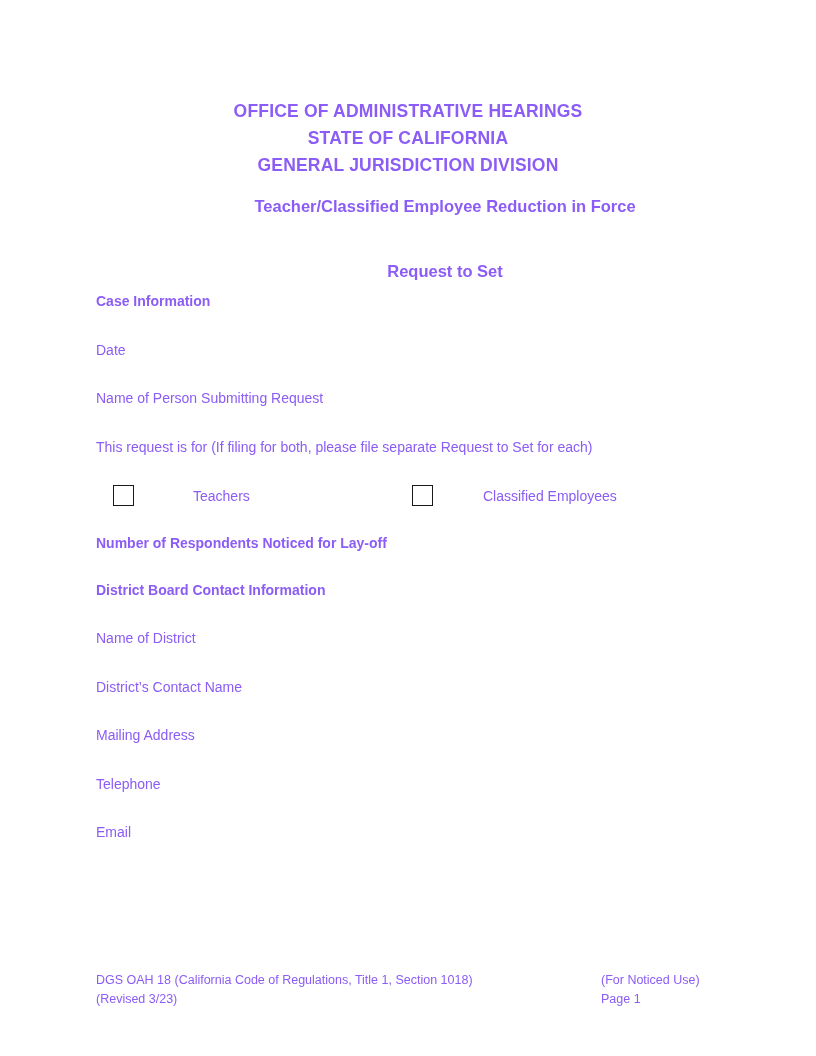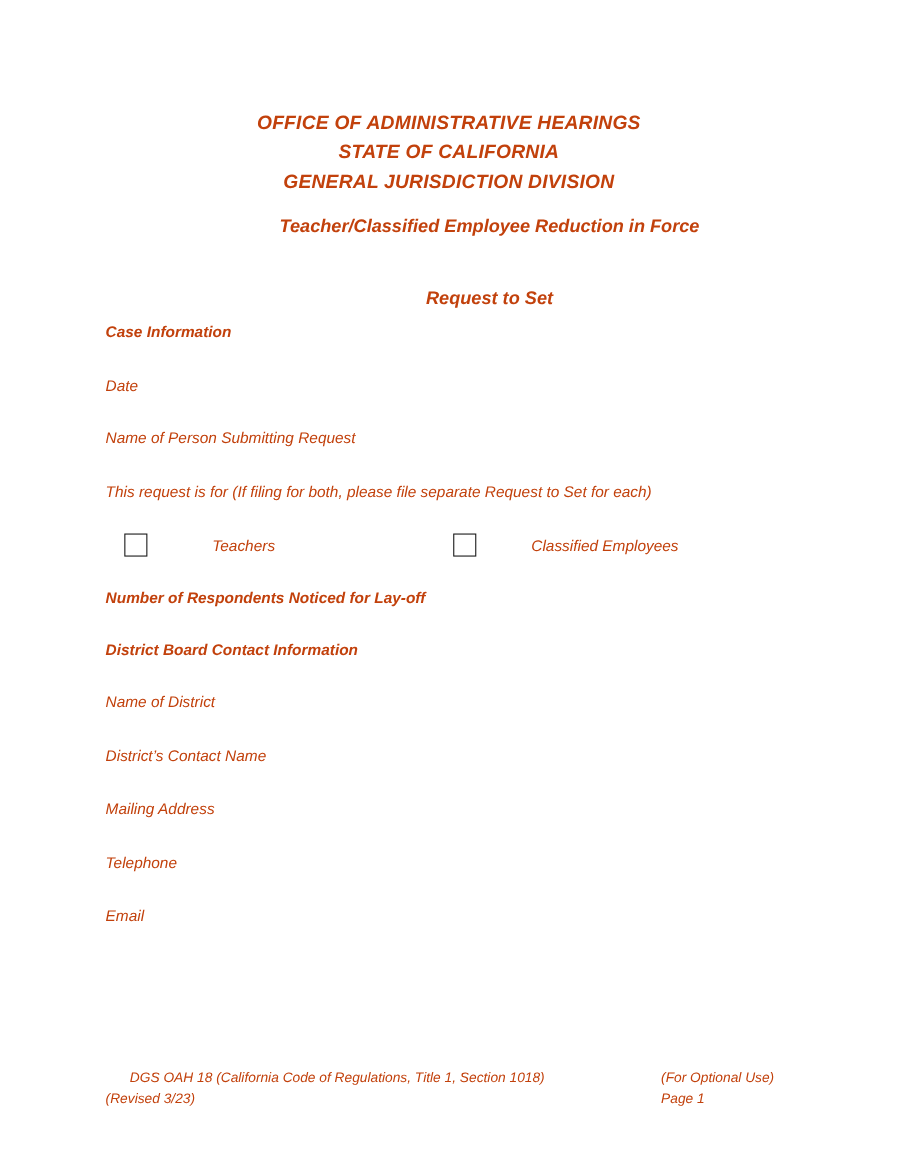--- a/index.html
+++ b/index.html
@@ -5,24 +5,23 @@
   html, body {
     margin: 0;
     padding: 0;
     background: #ffffff;
   }
   .page {
     position: relative;
     width: 816px;
     height: 1056px;
     background: #ffffff;
-    color: #c2410c;
+    color: #8b5cf6;
     font-family: "Liberation Sans", sans-serif;
     overflow: hidden;
-    font-style: italic;
   }
   .abs { position: absolute; }
   .center { left: 0; width: 816px; text-align: center; }
   .hdr-line {
     font-size: 17.5px;
     font-weight: 700;
     line-height: 27px;
     letter-spacing: 0.2px;
   }
   .doc-title {
@@ -88,18 +87,18 @@
   <div class="abs body-line" style="top: 629px;">Name of District</div>
 
   <div class="abs body-line" style="top: 678px;">District’s Contact Name</div>
 
   <div class="abs body-line" style="top: 726px;">Mailing Address</div>
 
   <div class="abs body-line" style="top: 775px;">Telephone</div>
 
   <div class="abs body-line" style="top: 823px;">Email</div>
 
-  <div class="footer-line" style="left: 96px; top: 971px; margin-left: 22px;">DGS OAH 18 (California Code of Regulations, Title 1, Section 1018)</div>
+  <div class="footer-line" style="left: 96px; top: 971px;">DGS OAH 18 (California Code of Regulations, Title 1, Section 1018)</div>
   <div class="footer-line" style="left: 96px; top: 990px; text-align: center;">(Revised 3/23)</div>
-  <div class="footer-line" style="left: 601px; top: 971px;">(For Optional Use)</div>
+  <div class="footer-line" style="left: 601px; top: 971px;">(For Noticed Use)</div>
   <div class="footer-line" style="left: 601px; top: 990px;">Page 1</div>
 
 </div>
 
 </body></html>

